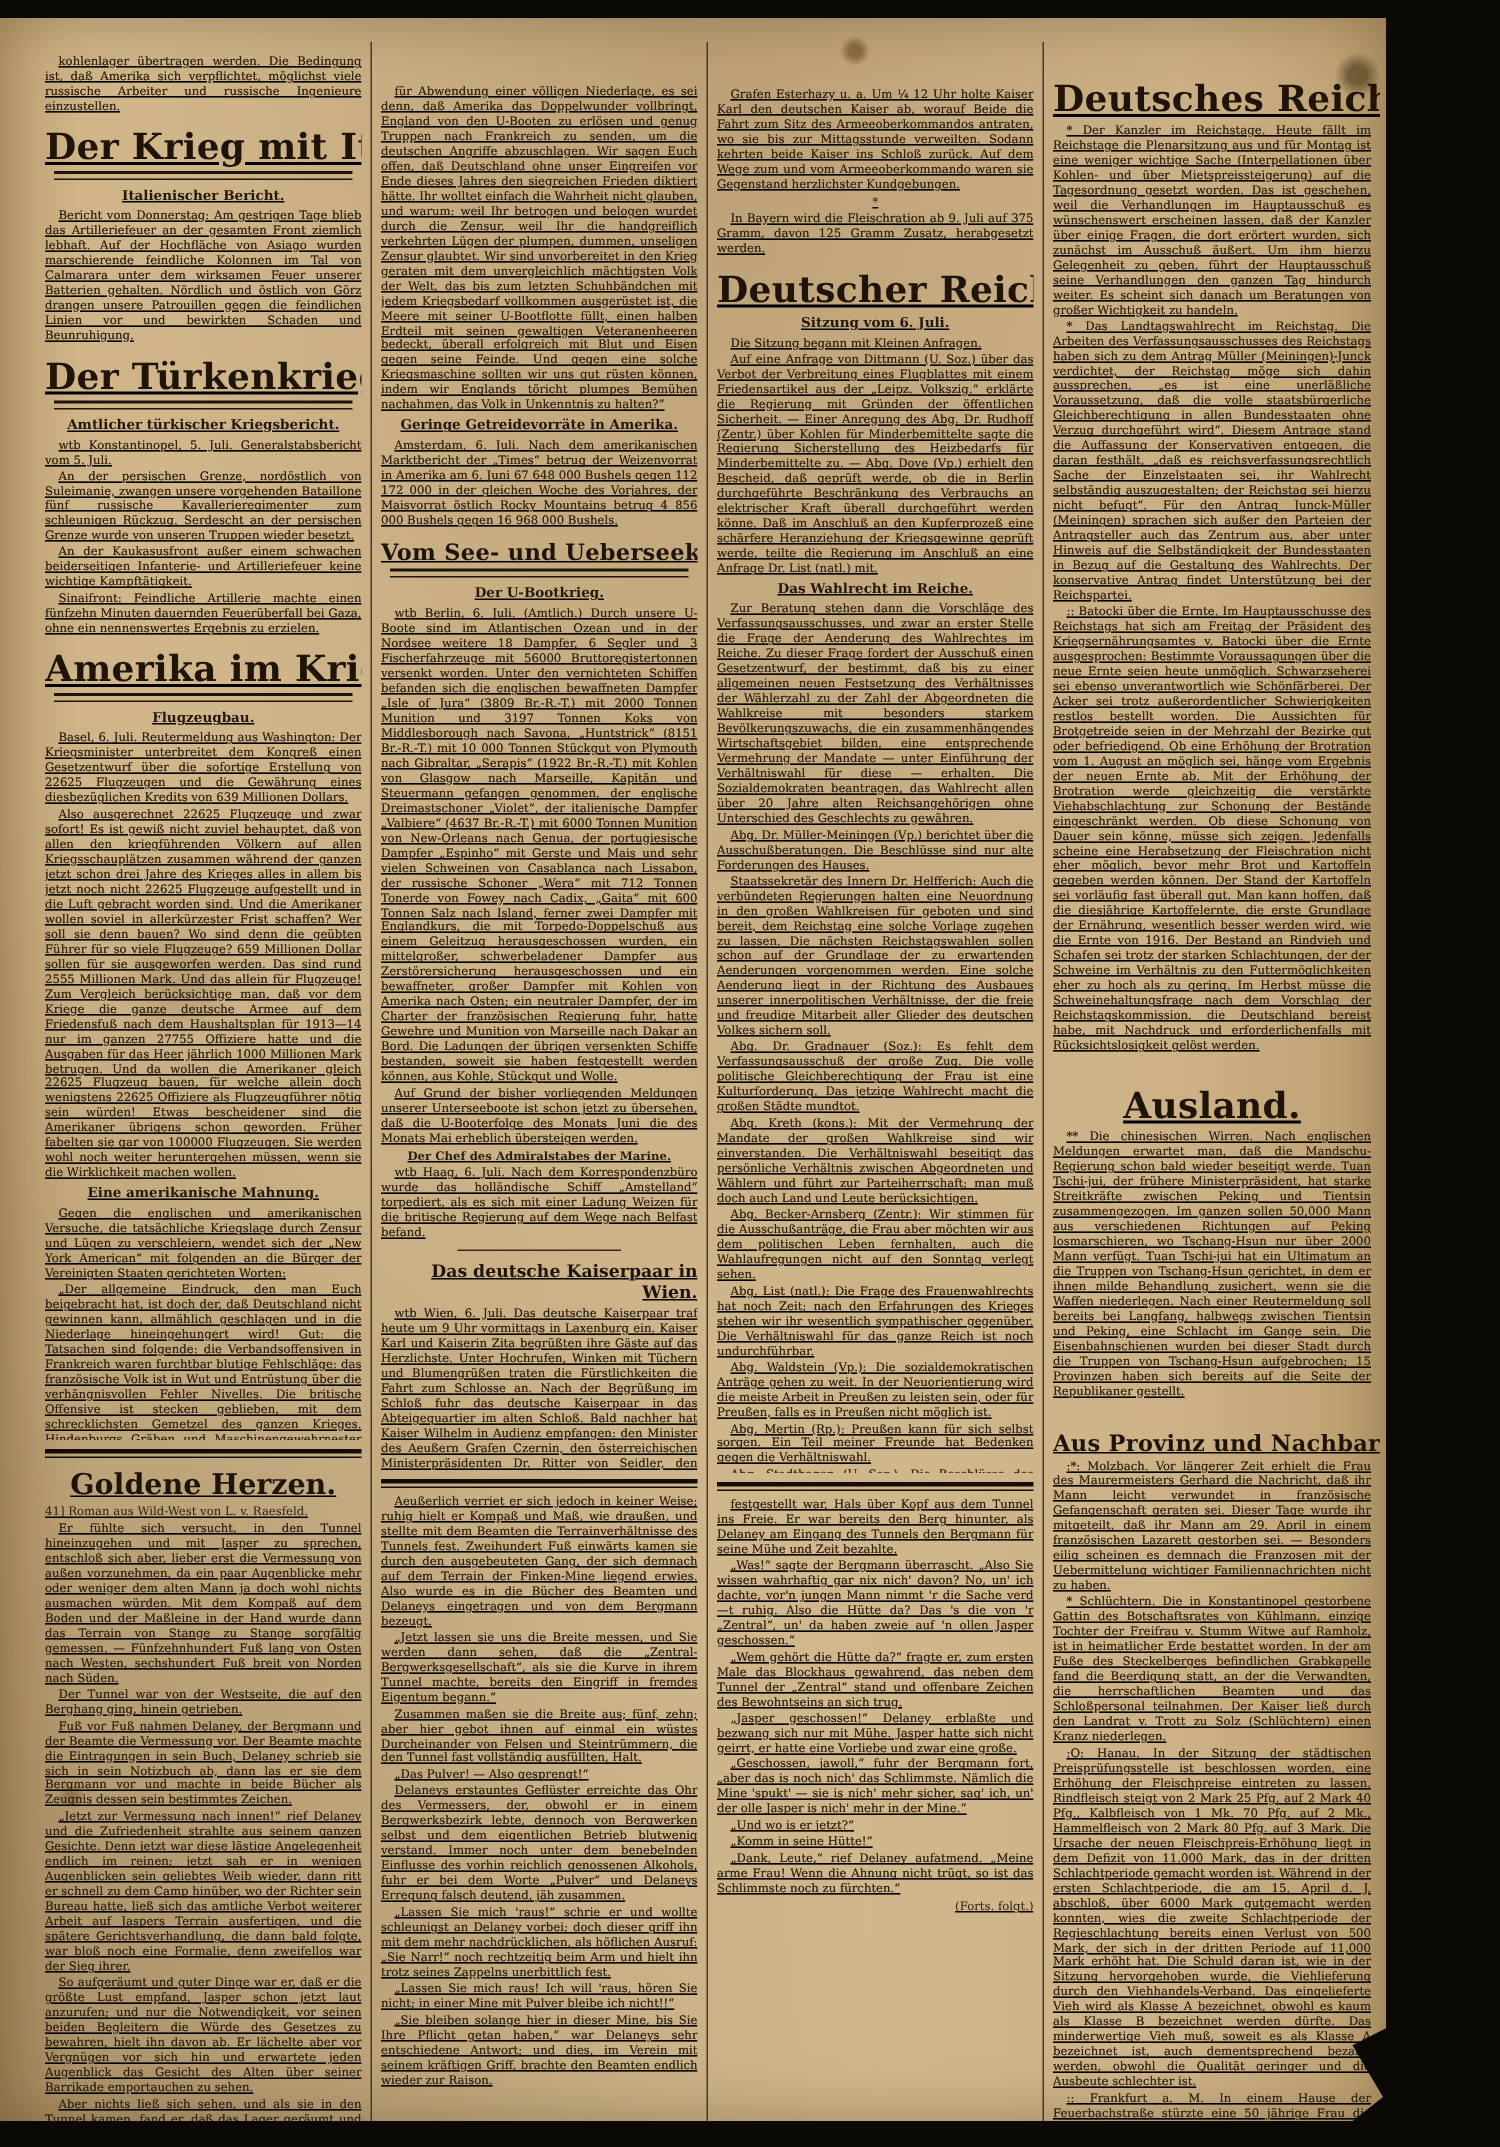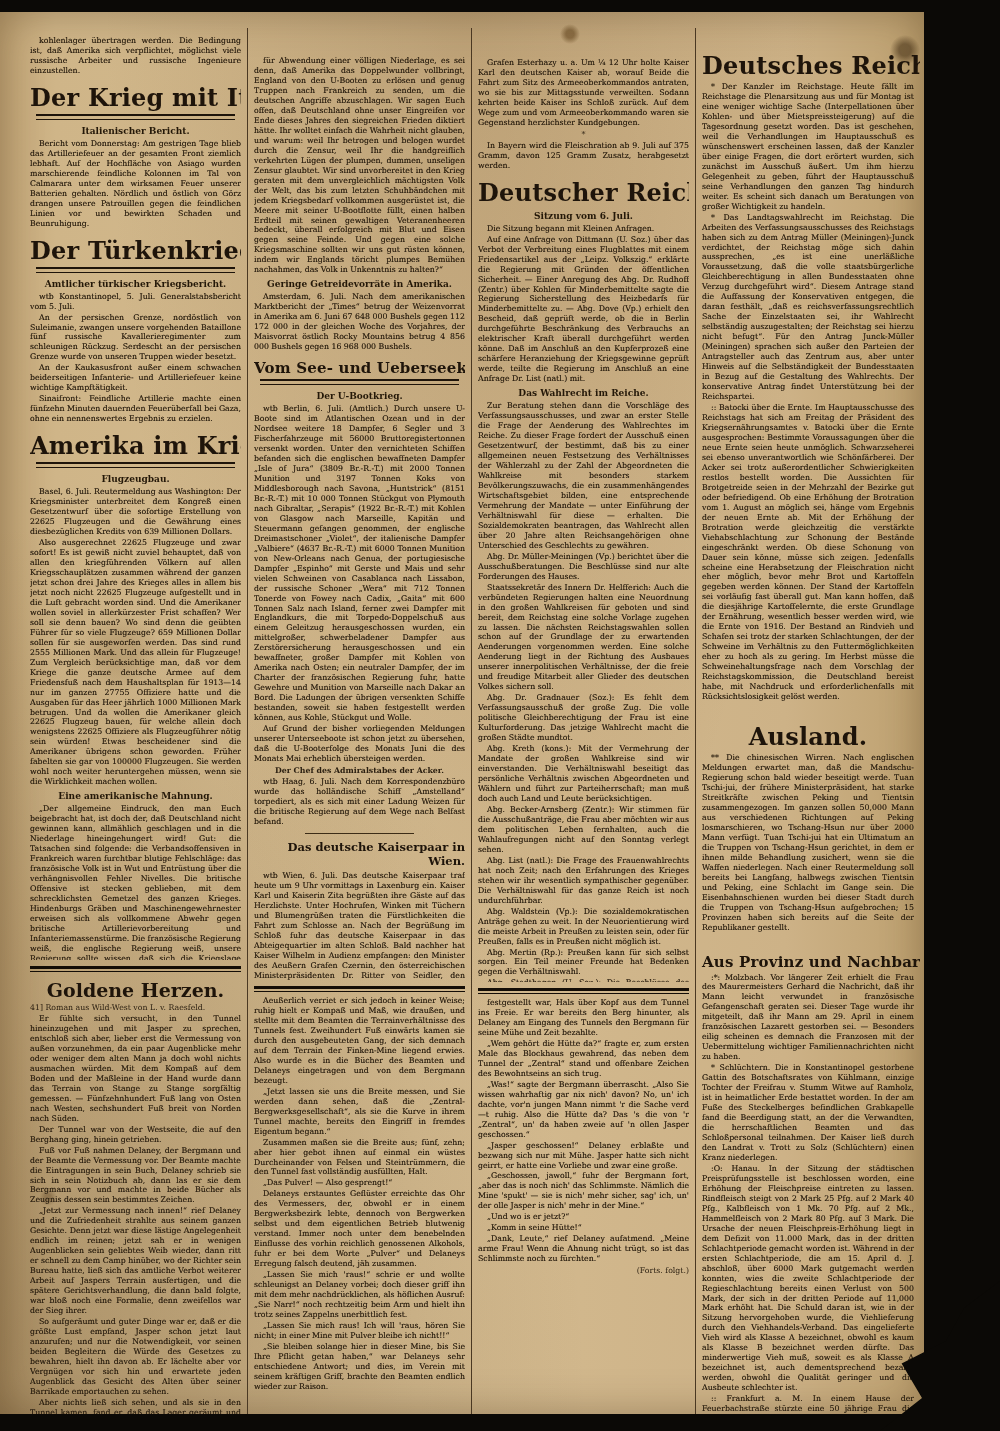--- a/index.html
+++ b/index.html
@@ -16,21 +16,21 @@
       linear-gradient(90deg,#c2a576 0,#cfb588 6%,#d4bb90 45%,#cdb287 85%,#bda06f 100%);
     box-shadow:inset 0 0 40px rgba(60,40,15,.35);}
   .edge{position:absolute;left:924px;top:12px;width:76px;height:1402px;
     background:
       linear-gradient(180deg, rgba(0,0,0,0) 70%, rgba(0,0,0,.45) 100%),
       linear-gradient(90deg,#6e5836 0 2px,#c0a473 2px 11px,#8a6f47 11px 13px,#c9ae80 13px 28px,
         #7a6140 28px 30px,#b3966a 30px 46px,#55432a 46px 49px,#97причello 0,#97804f 49px 62px,#3a2d1c 62px 76px);}
   .torn{position:absolute;right:0;bottom:0;width:120px;height:150px;background:#0b0906;
     clip-path:polygon(100% 0, 100% 100%, 0 100%, 35% 78%, 18% 55%, 55% 40%, 70% 18%);}
   .cols{position:relative;display:grid;grid-template-columns:1fr 1fr 1fr 1fr;
-    padding:16px 4px 0 24px;box-sizing:border-box;height:100%;}
+    padding:16px 4px 0 24px;box-sizing:border-box;height:100%;text-decoration:underline;}
   .col{border-right:1px solid #4a3822;padding:0 6px;overflow:hidden;display:flex;flex-direction:column;box-sizing:border-box;}
   .col:last-child{border-right:none;}
   .col-top{height:924px;overflow:hidden;flex:none;}
   .col-bottom{flex:1;overflow:hidden;}
   .pad1{padding-top:8px;} .pad2{padding-top:28px;} .pad3{padding-top:30px;} .pad4{padding-top:16px;}
   p.para{margin:0 0 1px;font-size:7.8px;line-height:1.28;text-align:justify;text-indent:9px;
     color:#2c2011;text-shadow:0 0 .3px rgba(44,32,17,.6);}
   .h-big{font-size:24px;font-weight:bold;text-align:center;margin:7px 0 2px;color:#1e140a;
     letter-spacing:.2px;white-space:nowrap;}
   .h-big.long{font-size:15px;}
@@ -81,20 +81,21 @@
             <div class="h-rule"></div>
             <h3 class="h-sub">Flugzeugbau.</h3>
             <div>
                 <p class="para">Basel, 6. Juli. Reutermeldung aus Washington: Der Kriegsminister unterbreitet dem Kongreß einen Gesetzentwurf über die sofortige Erstellung von 22625 Flugzeugen und die Gewährung eines diesbezüglichen Kredits von 639 Millionen Dollars.</p>
                 <p class="para">Also ausgerechnet 22625 Flugzeuge und zwar sofort! Es ist gewiß nicht zuviel behauptet, daß von allen den kriegführenden Völkern auf allen Kriegsschauplätzen zusammen während der ganzen jetzt schon drei Jahre des Krieges alles in allem bis jetzt noch nicht 22625 Flugzeuge aufgestellt und in die Luft gebracht worden sind. Und die Amerikaner wollen soviel in allerkürzester Frist schaffen? Wer soll sie denn bauen? Wo sind denn die geübten Führer für so viele Flugzeuge? 659 Millionen Dollar sollen für sie ausgeworfen werden. Das sind rund 2555 Millionen Mark. Und das allein für Flugzeuge! Zum Vergleich berücksichtige man, daß vor dem Kriege die ganze deutsche Armee auf dem Friedensfuß nach dem Haushaltsplan für 1913—14 nur im ganzen 27755 Offiziere hatte und die Ausgaben für das Heer jährlich 1000 Millionen Mark betrugen. Und da wollen die Amerikaner gleich 22625 Flugzeug bauen, für welche allein doch wenigstens 22625 Offiziere als Flugzeugführer nötig sein würden! Etwas bescheidener sind die Amerikaner übrigens schon geworden. Früher fabelten sie gar von 100000 Flugzeugen. Sie werden wohl noch weiter heruntergehen müssen, wenn sie die Wirklichkeit machen wollen.</p>
               </div>
           </section>
           <section>
             <h3 class="h-sub">Eine amerikanische Mahnung.</h3>
             <div>
+                <p class="para">Gegen die englischen und amerikanischen Versuche, die tatsächliche Kriegslage durch Zensur und Lügen zu verschleiern, wendet sich der „New York American“ mit folgenden an die Bürger der Vereinigten Staaten gerichteten Worten:</p>
                 <p class="para">„Der allgemeine Eindruck, den man Euch beigebracht hat, ist doch der, daß Deutschland nicht gewinnen kann, allmählich geschlagen und in die Niederlage hineingehungert wird! Gut: die Tatsachen sind folgende: die Verbandsoffensiven in Frankreich waren furchtbar blutige Fehlschläge: das französische Volk ist in Wut und Entrüstung über die verhängnisvollen Fehler Nivelles. Die britische Offensive ist stecken geblieben, mit dem schrecklichsten Gemetzel des ganzen Krieges. Hindenburgs Gräben und Maschinengewehrnester erweisen sich als vollkommene Abwehr gegen britische Artillerievorbereitung und Infanteriemassenstürme. Die französische Regierung weiß, die englische Regierung weiß, unsere Regierung sollte wissen, daß sich die Kriegslage zugunsten Hindenburgs entwickelt hat, und daß die Verbandsmächte keine Aussicht von 1 zu 10 haben für den Sieg und kaum eine von 1 zu</p>
               </div>
           </section>
         </div>
         <div class="double-rule"></div>
         <div class="col-bottom">
           <h2 class="novel-h">Goldene Herzen.</h2>
           <p class="byline">41] Roman aus Wild-West von L. v. Raesfeld.</p>
           <div>
               <p class="para">Er fühlte sich versucht, in den Tunnel hineinzugehen und mit Jasper zu sprechen, entschloß sich aber, lieber erst die Vermessung von außen vorzunehmen, da ein paar Augenblicke mehr oder weniger dem alten Mann ja doch wohl nichts ausmachen würden. Mit dem Kompaß auf dem Boden und der Maßleine in der Hand wurde dann das Terrain von Stange zu Stange sorgfältig gemessen. — Fünfzehnhundert Fuß lang von Osten nach Westen, sechshundert Fuß breit von Norden nach Süden.</p>
@@ -119,21 +120,21 @@
               </div>
           </section>
           <section>
             <h2 class="h-big long">Vom See- und Ueberseekrieg.</h2>
             <div class="h-rule"></div>
             <h3 class="h-sub">Der U-Bootkrieg.</h3>
             <div>
                 <p class="para">wtb Berlin, 6. Juli. (Amtlich.) Durch unsere U-Boote sind im Atlantischen Ozean und in der Nordsee weitere 18 Dampfer, 6 Segler und 3 Fischerfahrzeuge mit 56000 Bruttoregistertonnen versenkt worden. Unter den vernichteten Schiffen befanden sich die englischen bewaffneten Dampfer „Isle of Jura“ (3809 Br.-R.-T.) mit 2000 Tonnen Munition und 3197 Tonnen Koks von Middlesborough nach Savona, „Huntstrick“ (8151 Br.-R.-T.) mit 10 000 Tonnen Stückgut von Plymouth nach Gibraltar, „Serapis“ (1922 Br.-R.-T.) mit Kohlen von Glasgow nach Marseille, Kapitän und Steuermann gefangen genommen, der englische Dreimastschoner „Violet“, der italienische Dampfer „Valbiere“ (4637 Br.-R.-T.) mit 6000 Tonnen Munition von New-Orleans nach Genua, der portugiesische Dampfer „Espinho“ mit Gerste und Mais und sehr vielen Schweinen von Casablanca nach Lissabon, der russische Schoner „Wera“ mit 712 Tonnen Tonerde von Fowey nach Cadix, „Gaita“ mit 600 Tonnen Salz nach Island, ferner zwei Dampfer mit Englandkurs, die mit Torpedo-Doppelschuß aus einem Geleitzug herausgeschossen wurden, ein mittelgroßer, schwerbeladener Dampfer aus Zerstörersicherung herausgeschossen und ein bewaffneter, großer Dampfer mit Kohlen von Amerika nach Osten; ein neutraler Dampfer, der im Charter der französischen Regierung fuhr, hatte Gewehre und Munition von Marseille nach Dakar an Bord. Die Ladungen der übrigen versenkten Schiffe bestanden, soweit sie haben festgestellt werden können, aus Kohle, Stückgut und Wolle.</p>
                 <p class="para">Auf Grund der bisher vorliegenden Meldungen unserer Unterseeboote ist schon jetzt zu übersehen, daß die U-Booterfolge des Monats Juni die des Monats Mai erheblich übersteigen werden.</p>
               </div>
-            <p class="center-line">Der Chef des Admiralstabes der Acker.</p>
+            <p class="center-line">Der Chef des Admiralstabes der Marine.</p>
             <div>
                 <p class="para">wtb Haag, 6. Juli. Nach dem Korrespondenzbüro wurde das holländische Schiff „Amstelland“ torpediert, als es sich mit einer Ladung Weizen für die britische Regierung auf dem Wege nach Belfast befand.</p>
               </div>
           </section>
           <div class="sep"></div>
           <section>
             <h3 class="h-med">Das deutsche Kaiserpaar in Wien.</h3>
             <div>
                 <p class="para">wtb Wien, 6. Juli. Das deutsche Kaiserpaar traf heute um 9 Uhr vormittags in Laxenburg ein. Kaiser Karl und Kaiserin Zita begrüßten ihre Gäste auf das Herzlichste. Unter Hochrufen, Winken mit Tüchern und Blumengrüßen traten die Fürstlichkeiten die Fahrt zum Schlosse an. Nach der Begrüßung im Schloß fuhr das deutsche Kaiserpaar in das Abteigequartier im alten Schloß. Bald nachher hat Kaiser Wilhelm in Audienz empfangen: den Minister des Aeußern Grafen Czernin, den österreichischen Ministerpräsidenten Dr. Ritter von Seidler, den ungarischen Ministerpräsidenten</p>
               </div>
@@ -185,22 +186,22 @@
                 <p class="para">Abg. Mertin (Rp.): Preußen kann für sich selbst sorgen. Ein Teil meiner Freunde hat Bedenken gegen die Verhältniswahl.</p>
                 <p class="para">Abg. Stadthagen (U. Soz.): Die Beschlüsse des Ausschusses sind ganz unzureichend.</p>
               </div>
           </section>
 
         </div>
         <div class="double-rule"></div>
         <div class="col-bottom">
           <div>
               <p class="para">festgestellt war, Hals über Kopf aus dem Tunnel ins Freie. Er war bereits den Berg hinunter, als Delaney am Eingang des Tunnels den Bergmann für seine Mühe und Zeit bezahlte.</p>
+              <p class="para">„Was!“ sagte der Bergmann überrascht. „Also Sie wissen wahrhaftig gar nix nich' davon? No, un' ich dachte, vor'n jungen Mann nimmt 'r die Sache verd—t ruhig. Also die Hütte da? Das 's die von 'r „Zentral“, un' da haben zweie auf 'n ollen Jasper geschossen.“</p>
               <p class="para">„Wem gehört die Hütte da?“ fragte er, zum ersten Male das Blockhaus gewahrend, das neben dem Tunnel der „Zentral“ stand und offenbare Zeichen des Bewohntseins an sich trug.</p>
-              <p class="para">„Was!“ sagte der Bergmann überrascht. „Also Sie wissen wahrhaftig gar nix nich' davon? No, un' ich dachte, vor'n jungen Mann nimmt 'r die Sache verd—t ruhig. Also die Hütte da? Das 's die von 'r „Zentral“, un' da haben zweie auf 'n ollen Jasper geschossen.“</p>
               <p class="para">„Jasper geschossen!“ Delaney erblaßte und bezwang sich nur mit Mühe. Jasper hatte sich nicht geirrt, er hatte eine Vorliebe und zwar eine große.</p>
               <p class="para">„Geschossen, jawoll,“ fuhr der Bergmann fort, „aber das is noch nich' das Schlimmste. Nämlich die Mine 'spukt' — sie is nich' mehr sicher, sag' ich, un' der olle Jasper is nich' mehr in der Mine.“</p>
               <p class="para">„Und wo is er jetzt?“</p>
               <p class="para">„Komm in seine Hütte!“</p>
               <p class="para">„Dank, Leute,“ rief Delaney aufatmend. „Meine arme Frau! Wenn die Ahnung nicht trügt, so ist das Schlimmste noch zu fürchten.“</p>
               <p class="para"></p>
             </div>
           <p class="fortf">(Forts. folgt.)</p>
         </div>
       </div>

